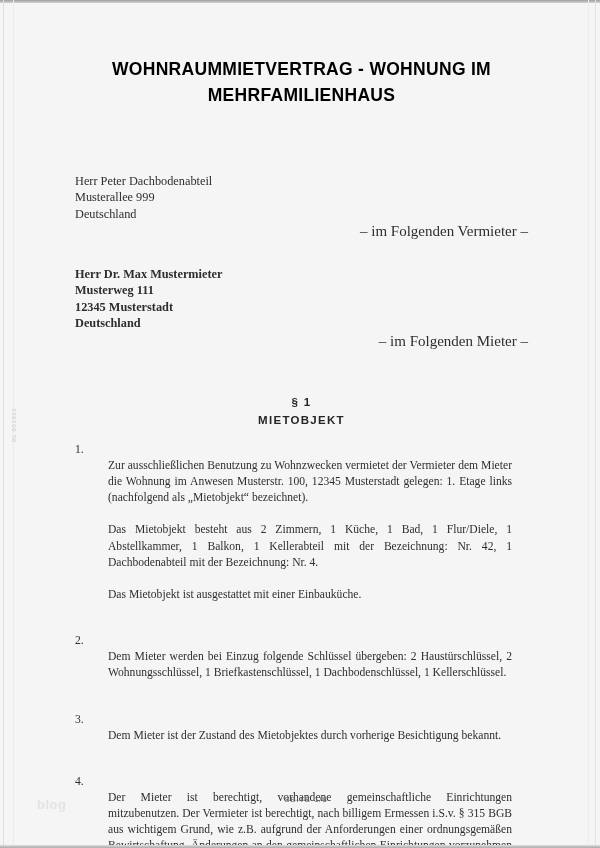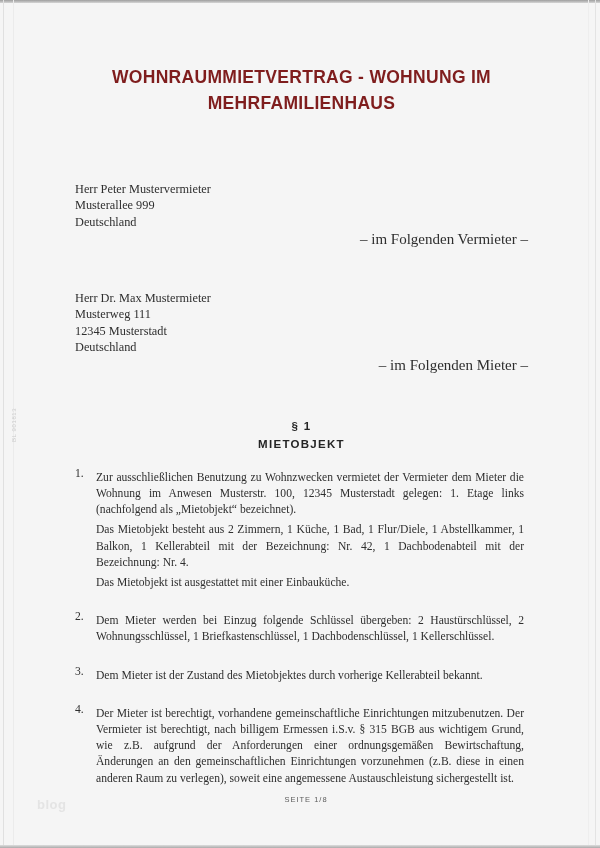--- a/index.html
+++ b/index.html
@@ -15,39 +15,39 @@
   .l1 { left:3px;  background:#e0e0e0; }
   .l2 { left:13px; background:#ebebeb; }
   .r1 { right:4px; background:#e3e3e3; }
   .r2 { right:11px; background:#eeeeee; }
 
   .content { position:absolute; left:75px; right:72px; top:56px; }
 
   .doc-title {
     font-family:"Liberation Sans", sans-serif; font-weight:bold;
     font-size:17.5px; line-height:1.5; letter-spacing:0.3px;
-    text-align:center; color:#7f1d1d; max-width:432px; margin:8px auto;
+    text-align:center; color:#000000; max-width:432px; margin:0 auto;
   }
 
   .addr-block { margin-top:64px; font-size:12.3px; line-height:16.5px; }
-  .addr-block.second { margin-top:42px; }
+  .addr-block.second { margin-top:26px;font-weight:bold; }
   .addr-line { white-space:nowrap; }
   .designation { text-align:right; font-size:15px; line-height:16.5px; margin-top:1px; }
 
   .section-head {
     margin-top:44px; text-align:center;
     font-family:"Liberation Sans", sans-serif; font-weight:bold;
     font-size:11.5px; letter-spacing:1.3px; line-height:1.6; color:#252525;
   }
 
   .clauses { margin-top:12px; font-size:11.6px; line-height:16.2px; }
   .clause { display:flex; margin-bottom:14px; }
   .clause-num { flex:none; width:17px; }
   .clause-body { flex:1; }
-  .clause-body p { margin:4px; text-align:justify; }
+  .clause-body p { margin:16px; text-align:justify; }
 
   .page-num {
     position:absolute; left:12px; right:0; bottom:44px; text-align:center;
     font-family:"Liberation Sans", sans-serif; font-size:7.5px;
     letter-spacing:1px; color:#5c5c5c;
   }
   .blog-mark {
     position:absolute; left:37px; bottom:36px;
     font-family:"Liberation Sans", sans-serif; font-weight:bold;
     font-size:13px; letter-spacing:0.5px; color:#e4e4e4;
@@ -67,21 +67,21 @@
   <div class="scan-line l1"></div>
   <div class="scan-line l2"></div>
   <div class="scan-line r1"></div>
   <div class="scan-line r2"></div>
 
   <div class="content">
 
     <div class="doc-title">WOHNRAUMMIETVERTRAG - WOHNUNG IM MEHRFAMILIENHAUS</div>
 
     <div class="addr-block">
-      <div class="addr-line">Herr Peter Mustervermieter</div>
+      <div class="addr-line">Herr Peter Dachbodenabteil</div>
       <div class="addr-line">Musterallee 999</div>
       <div class="addr-line">Deutschland</div>
     </div>
     <div class="designation">– im Folgenden Vermieter –</div>
 
     <div class="addr-block second">
       <div class="addr-line">Herr Dr. Max Mustermieter</div>
       <div class="addr-line">Musterweg 111</div>
       <div class="addr-line">12345 Musterstadt</div>
       <div class="addr-line">Deutschland</div>
@@ -107,21 +107,21 @@
       <div class="clause">
         <div class="clause-num">2.</div>
         <div class="clause-body">
           <p>Dem Mieter werden bei Einzug folgende Schlüssel übergeben: 2 Haustürschlüssel, 2 Wohnungsschlüssel, 1 Briefkastenschlüssel, 1 Dachbodenschlüssel, 1 Kellerschlüssel.</p>
         </div>
       </div>
 
       <div class="clause">
         <div class="clause-num">3.</div>
         <div class="clause-body">
-          <p>Dem Mieter ist der Zustand des Mietobjektes durch vorherige Kellerabteil bekannt.</p>
+          <p>Dem Mieter ist der Zustand des Mietobjektes durch vorherige Besichtigung bekannt.</p>
         </div>
       </div>
 
       <div class="clause">
         <div class="clause-num">4.</div>
         <div class="clause-body">
           <p>Der Mieter ist berechtigt, vorhandene gemeinschaftliche Einrichtungen mitzubenutzen. Der Vermieter ist berechtigt, nach billigem Ermessen i.S.v. § 315 BGB aus wichtigem Grund, wie z.B. aufgrund der Anforderungen einer ordnungsgemäßen Bewirtschaftung, Änderungen an den gemeinschaftlichen Einrichtungen vorzunehmen (z.B. diese in einen anderen Raum zu verlegen), soweit eine angemessene Austauschleistung sichergestellt ist.</p>
         </div>
       </div>
 

